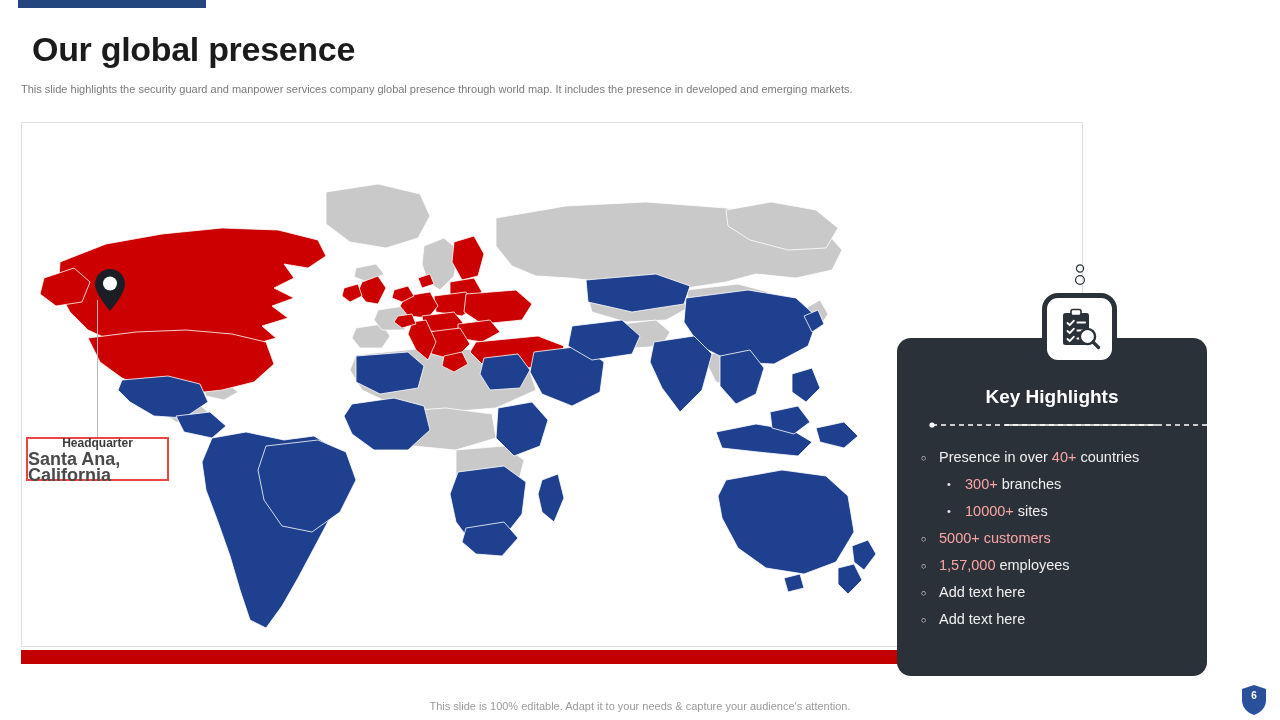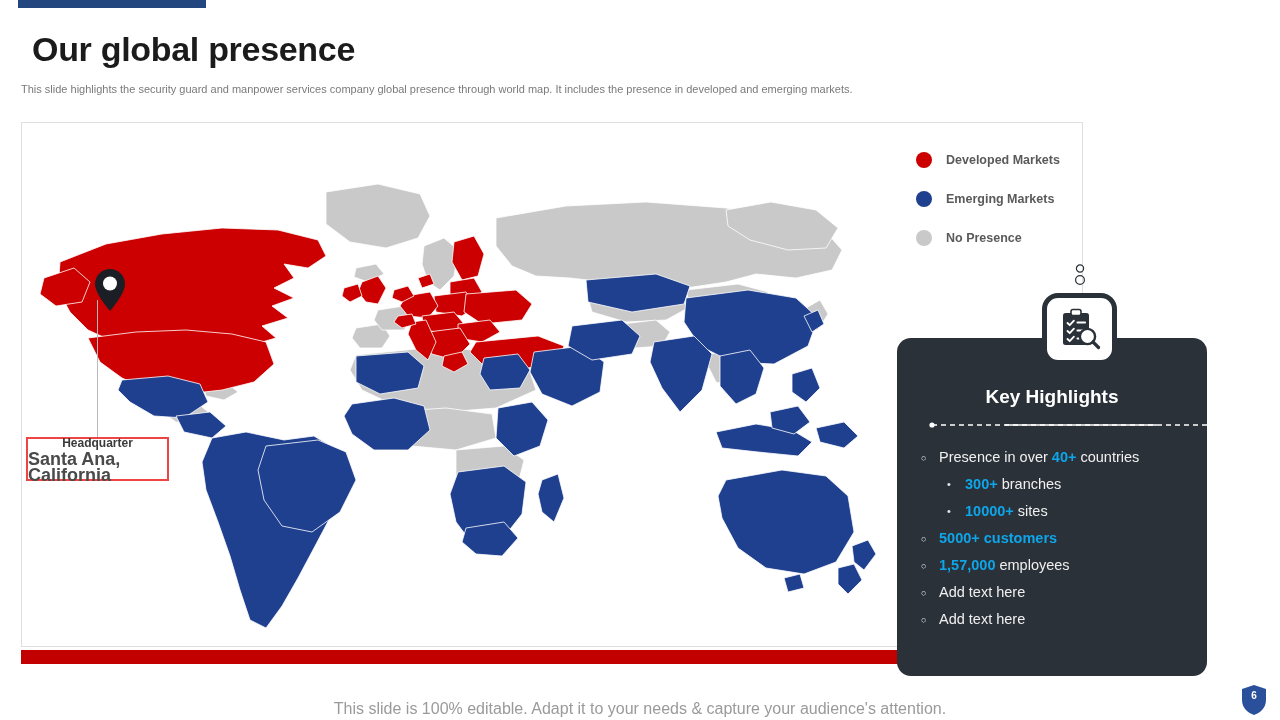--- a/index.html
+++ b/index.html
@@ -93,37 +93,37 @@
   .kh-item.sub { padding-left: 26px; }
   .kh-marker {
     flex: 0 0 auto; width: 18px; color: #e8e8e8;
     font-size: 13px; line-height: 22px; text-align: left;
   }
   .kh-marker.circle::before { content: "\25CB"; font-size: 9px; }
   .kh-marker.dot::before    { content: "\2022"; font-size: 11px; }
   .kh-text {
     font-size: 14.5px; color: #f0f0f0; line-height: 22px; white-space: nowrap;
   }
-  .kh-text b { font-weight: bold; color: #0ea5e9; }
+  .kh-text b { font-weight: normal; color: #fca5a5; }
   .kh-text.all-bold { font-weight: bold; }
 
   
   .kh-icon-badge {
     position: absolute; left: 1042px; top: 293px;
     width: 75px; height: 72px;
     background: #ffffff; border: 5px solid #2b3138;
     border-radius: 16px;
     display: flex; align-items: center; justify-content: center;
   }
   .kh-bubbles { position: absolute; left: 1073px; top: 264px; width: 14px; height: 26px; }
 
   
   .footer-note {
     position: absolute; left: 0; top: 700px; width: 1280px;
-    text-align: center; font-size: 16px; color: #9a9a9a;
+    text-align: center; font-size: 11px; color: #9a9a9a;
   }
   .shield-badge {
     position: absolute; left: 1240px; top: 684px; width: 28px; height: 32px;
   }
   .shield-num {
     position: absolute; left: 1240px; top: 690px; width: 28px;
     text-align: center; font-size: 10px; color: #ffffff; font-weight: bold;
   }
 </style>
 </head>
@@ -250,34 +250,20 @@
         <path fill="#1f3f8f" d="M758,428 L774,424 L778,438 L762,442 Z"></path>
 
         <path fill="#1f3f8f" d="M826,396 L842,390 L850,404 L838,420 L828,412 Z"></path>
         <path fill="#1f3f8f" d="M812,418 L828,414 L836,430 L822,444 L812,434 Z"></path>
 
         <path fill="#1f3f8f" d="M790,278 L818,272 L832,286 L818,298 L794,292 Z"></path>
       </g>
     </svg>
   </div>
 
-  <div class="legend">
-    <div class="legend-row">
-      <span class="legend-dot developed" style="background: rgb(204, 0, 0);"></span>
-      <span class="legend-label">Developed Markets</span>
-    </div>
-    <div class="legend-row">
-      <span class="legend-dot emerging" style="background: rgb(31, 63, 143);"></span>
-      <span class="legend-label">Emerging Markets</span>
-    </div>
-    <div class="legend-row">
-      <span class="legend-dot none" style="background: rgb(201, 201, 201);"></span>
-      <span class="legend-label">No Presence</span>
-    </div>
-  </div>
 
   <div class="hq-leader"></div>
   <div class="hq-pin">
     <svg viewBox="0 0 32 44" xmlns="http://www.w3.org/2000/svg">
       <path d="M16 1 C7.7 1 1 7.7 1 16 C1 26 16 43 16 43 C16 43 31 26 31 16 C31 7.7 24.3 1 16 1 Z" fill="#1b1f25"></path>
       <circle cx="16" cy="15.5" r="7" fill="#ffffff"></circle>
     </svg>
   </div>
   <div class="hq-box">
     <div class="hq-title">Headquarter</div>

